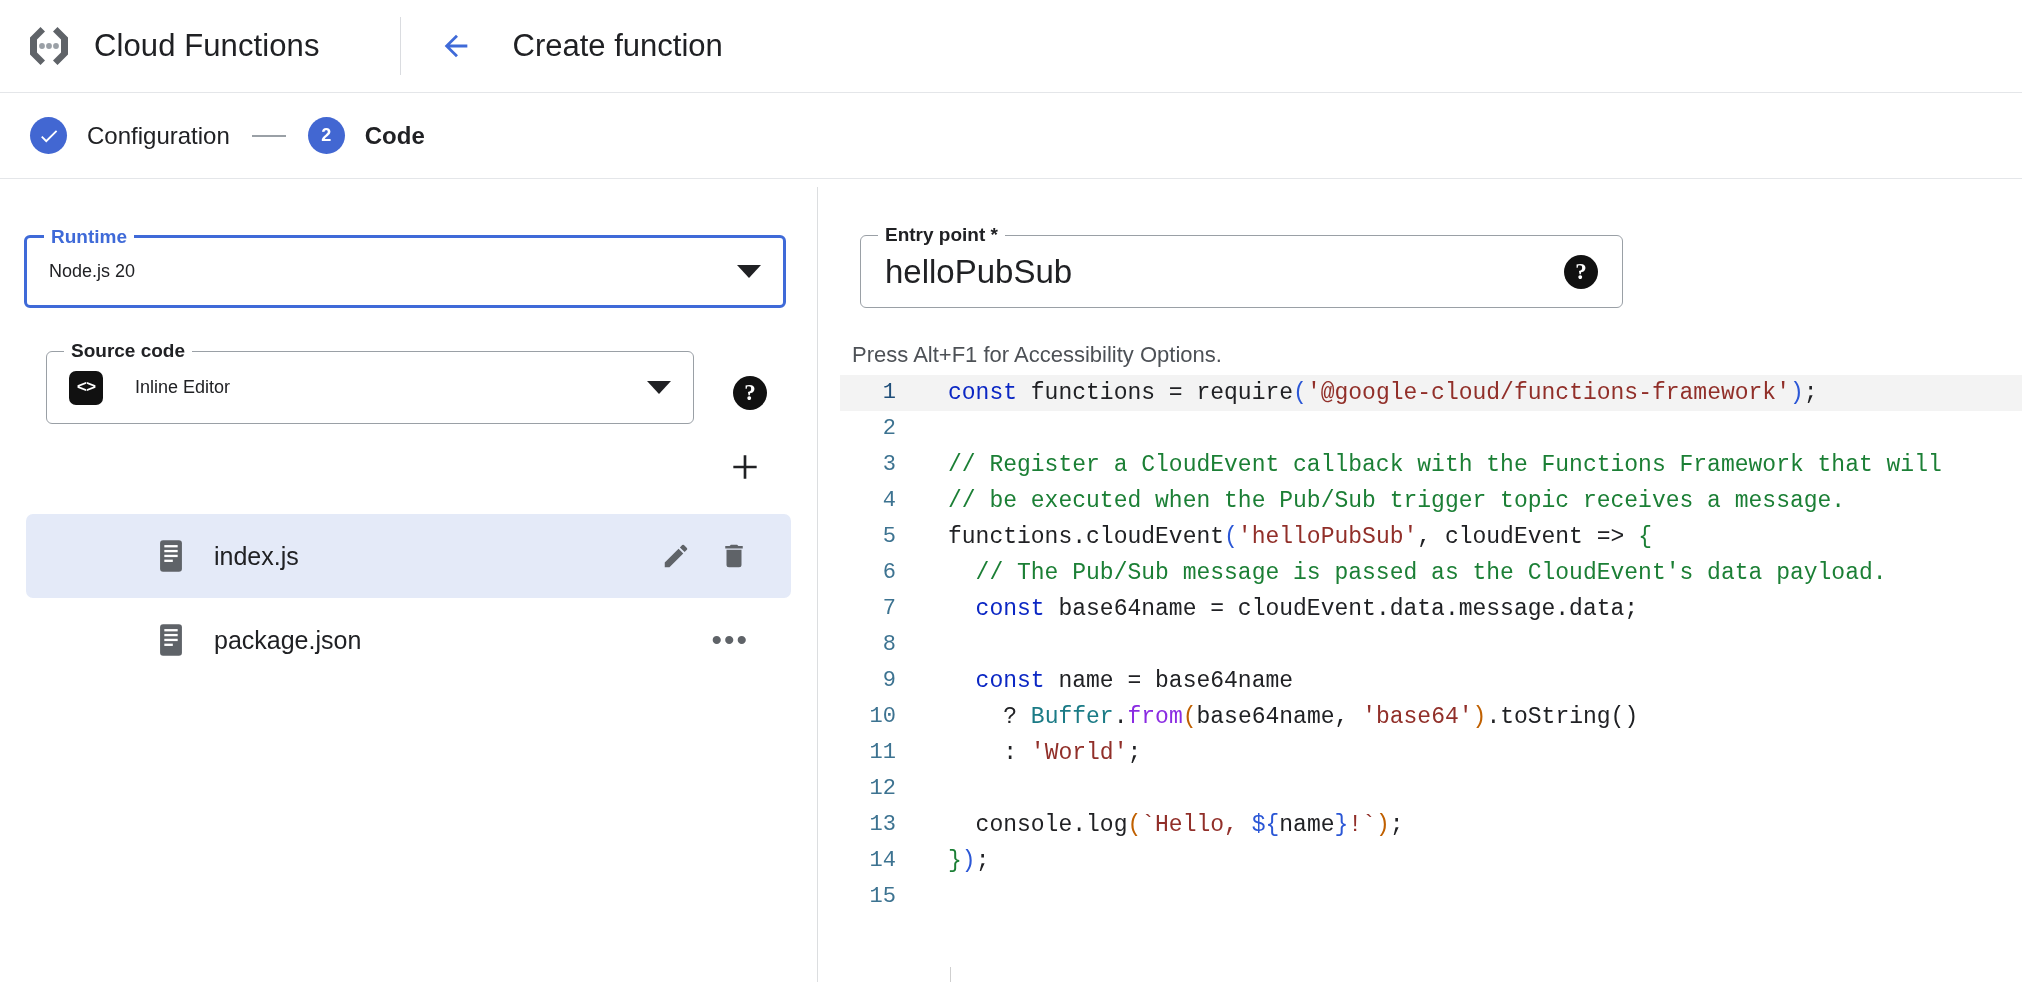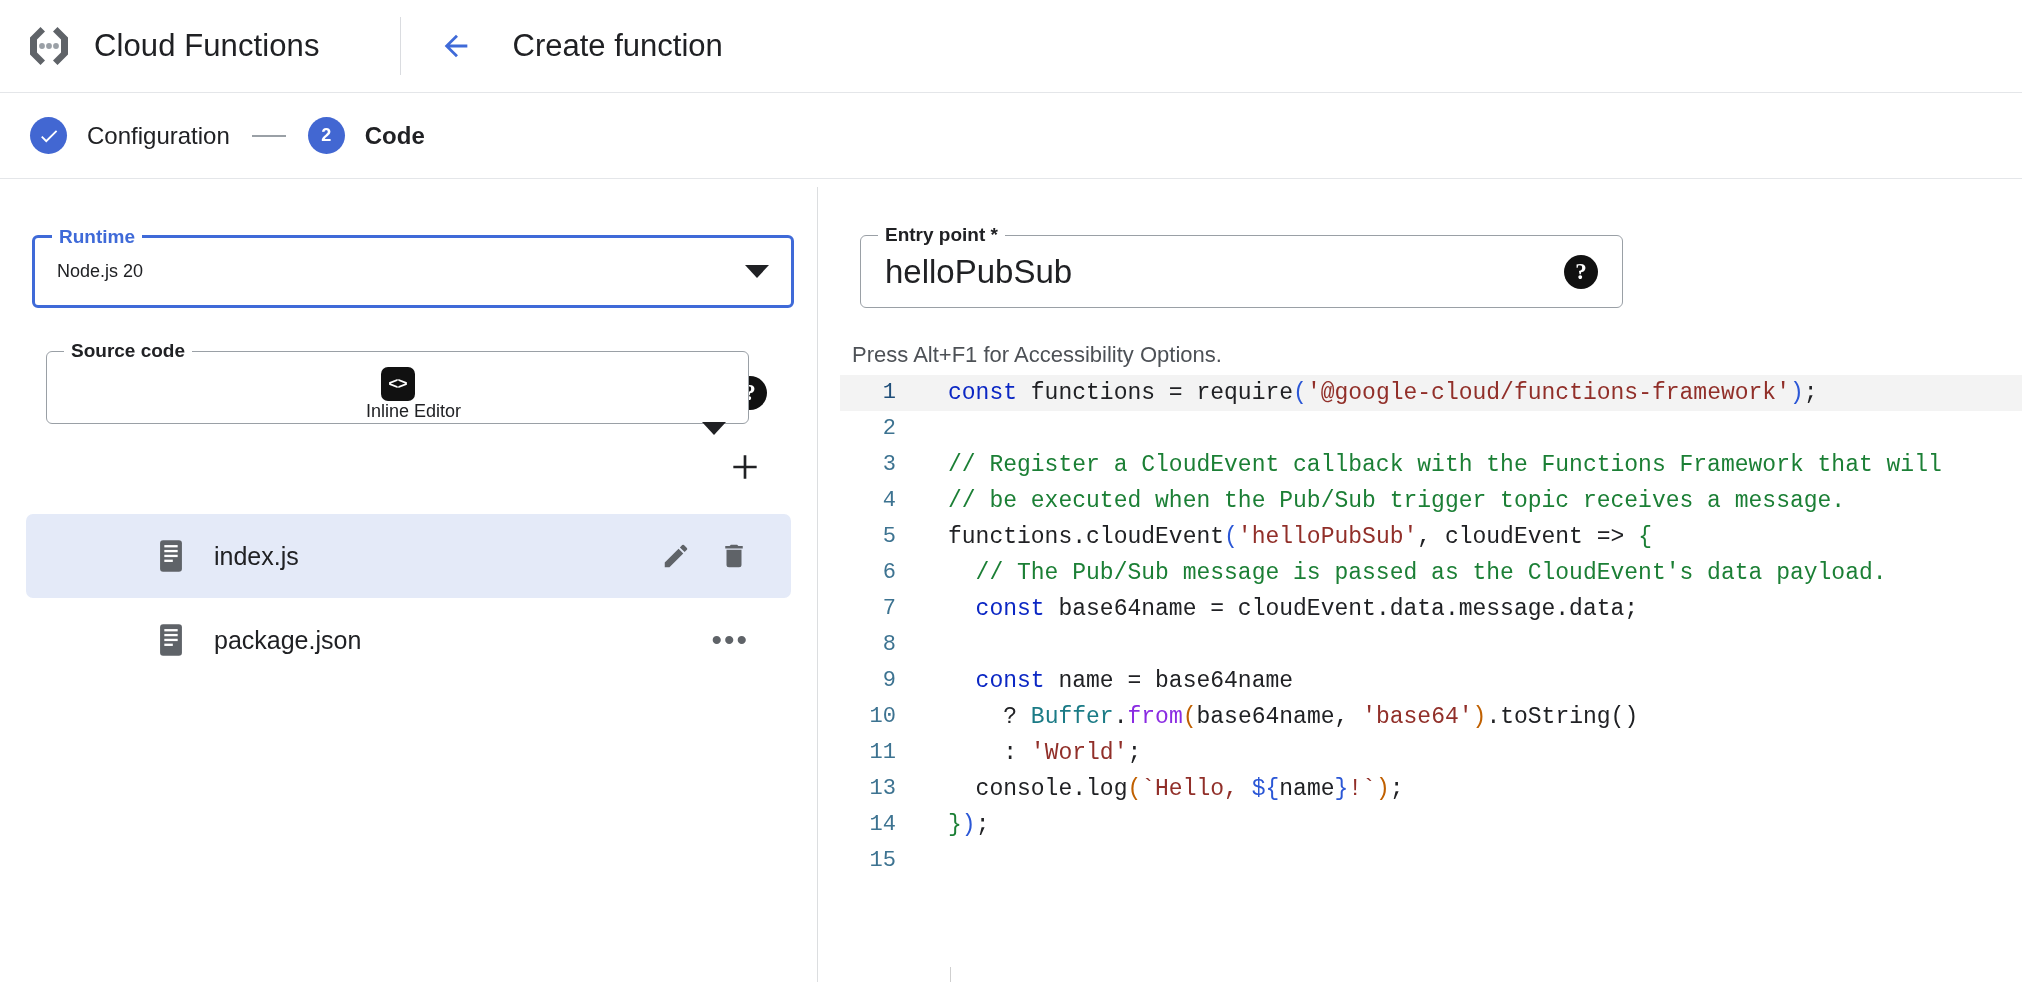--- a/index.html
+++ b/index.html
@@ -47,34 +47,34 @@
   .field .legend{
     position:absolute;top:-13px;left:17px;background:#fff;padding:0 7px;
     font-size:19px;line-height:24px;white-space:nowrap;
   }
   .field-outline{border:1px solid #9aa0a6;margin-left:20px;}
   .field-focus{border:3px solid #3f6ad8;}
   .field-focus .legend{color:#3f6ad8;font-weight:700;}
   .field-outline .legend{color:#202124;font-weight:700;}
   .field-value{font-size:18px;color:#202124;white-space:nowrap;}
 
-  #runtime-field{position:absolute;left:32px;top:56px;width:762px;height:73px;padding:8px 22px;}
+  #runtime-field{position:absolute;left:24px;top:56px;width:762px;height:73px;padding:8px 22px;}
   #runtime-field .field-value{margin-left:0;}
   .caret{
     width:0;height:0;border-left:12px solid transparent;border-right:12px solid transparent;
     border-top:13px solid #202124;margin-left:auto;cursor:pointer;
   }
   .help-icon{
     width:34px;height:34px;border-radius:50%;background:#111;color:#fff;
     font-size:23px;font-weight:700;display:flex;align-items:center;justify-content:center;
     flex:0 0 34px;cursor:pointer;font-family:"Liberation Serif",serif;
   }
   #runtime-help{position:absolute;left:733px;top:197px;}
 
-  #source-field{position:absolute;left:26px;top:172px;width:703px;height:73px;padding:15px 22px;flex-direction:column;}
+  #source-field{position:absolute;left:26px;top:172px;width:648px;height:73px;padding:15px 22px;}
   .code-chip{
     width:34px;height:34px;border-radius:7px;background:#111;color:#fff;flex:0 0 34px;
     display:flex;align-items:center;justify-content:center;font-size:17px;font-weight:700;
     font-family:"Liberation Mono","DejaVu Sans Mono",monospace;letter-spacing:-1px;
   }
   #source-field .field-value{margin-left:32px;}
 
   
   .add-file{
     position:absolute;right:52px;top:268px;width:40px;height:40px;cursor:pointer;
@@ -250,20 +250,21 @@
             <div class="code-line"><span class="ln">2</span><span class="code-text"></span></div>
             <div class="code-line"><span class="ln">3</span><span class="code-text"><span class="t-cmt">// Register a CloudEvent callback with the Functions Framework that will</span></span></div>
             <div class="code-line"><span class="ln">4</span><span class="code-text"><span class="t-cmt">// be executed when the Pub/Sub trigger topic receives a message.</span></span></div>
             <div class="code-line"><span class="ln">5</span><span class="code-text"><span class="t-pln">functions.cloudEvent</span><span class="t-par">(</span><span class="t-str">'helloPubSub'</span><span class="t-pln">, cloudEvent =&gt; </span><span class="t-par3">{</span></span></div>
             <div class="code-line"><span class="ln">6</span><span class="code-text"><span class="t-cmt">  // The Pub/Sub message is passed as the CloudEvent's data payload.</span></span></div>
             <div class="code-line"><span class="ln">7</span><span class="code-text"><span class="t-pln">  </span><span class="t-kw">const</span><span class="t-pln"> base64name = cloudEvent.data.message.data;</span></span></div>
             <div class="code-line"><span class="ln">8</span><span class="code-text"></span></div>
             <div class="code-line"><span class="ln">9</span><span class="code-text"><span class="t-pln">  </span><span class="t-kw">const</span><span class="t-pln"> name = base64name</span></span></div>
             <div class="code-line"><span class="ln">10</span><span class="code-text"><span class="t-pln">    ? </span><span class="t-cls">Buffer</span><span class="t-pln">.</span><span class="t-fn">from</span><span class="t-par2">(</span><span class="t-pln">base64name, </span><span class="t-str">'base64'</span><span class="t-par2">)</span><span class="t-pln">.toString()</span></span></div>
             <div class="code-line"><span class="ln">11</span><span class="code-text"><span class="t-pln">    : </span><span class="t-str">'World'</span><span class="t-pln">;</span></span></div>
+            <div class="code-line"><span class="ln">12</span><span class="code-text"></span></div>
             <div class="code-line"><span class="ln">13</span><span class="code-text"><span class="t-pln">  console.log</span><span class="t-par2">(</span><span class="t-tpl">`Hello, </span><span class="t-itp">${</span><span class="t-pln">name</span><span class="t-itp">}</span><span class="t-tpl">!`</span><span class="t-par2">)</span><span class="t-pln">;</span></span></div>
             <div class="code-line"><span class="ln">14</span><span class="code-text"><span class="t-par3">}</span><span class="t-par">)</span><span class="t-pln">;</span></span></div>
             <div class="code-line"><span class="ln">15</span><span class="code-text"></span></div>
           </div>
       </div>
 
     </div>
   </div>
 </div>
 

